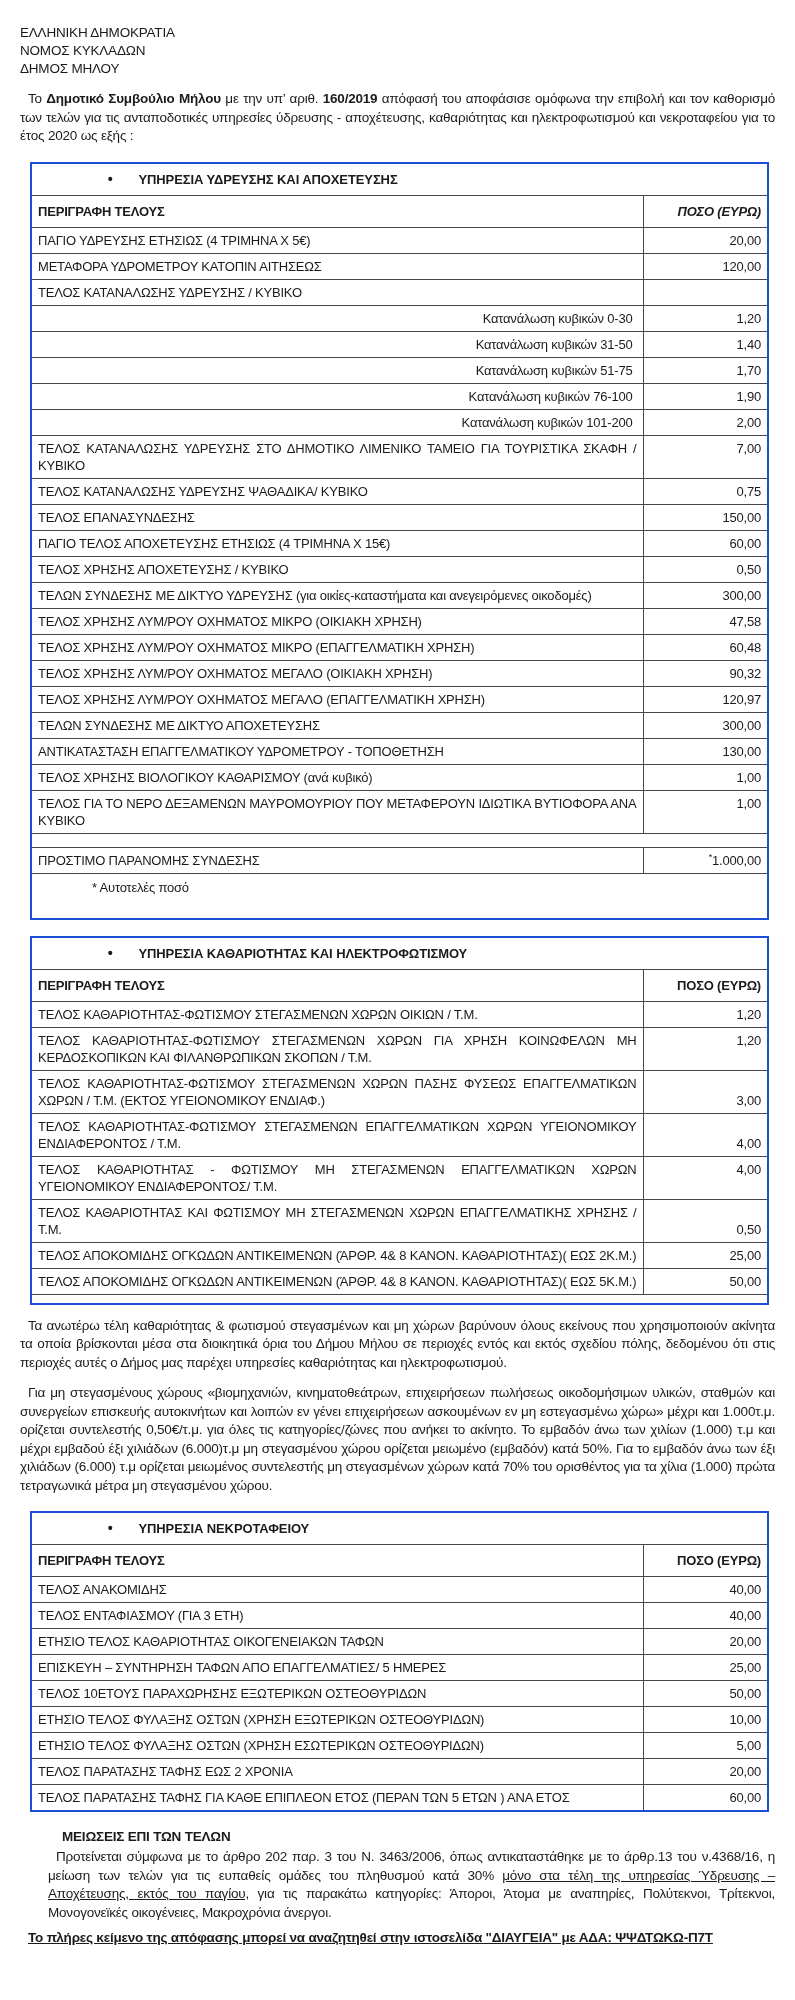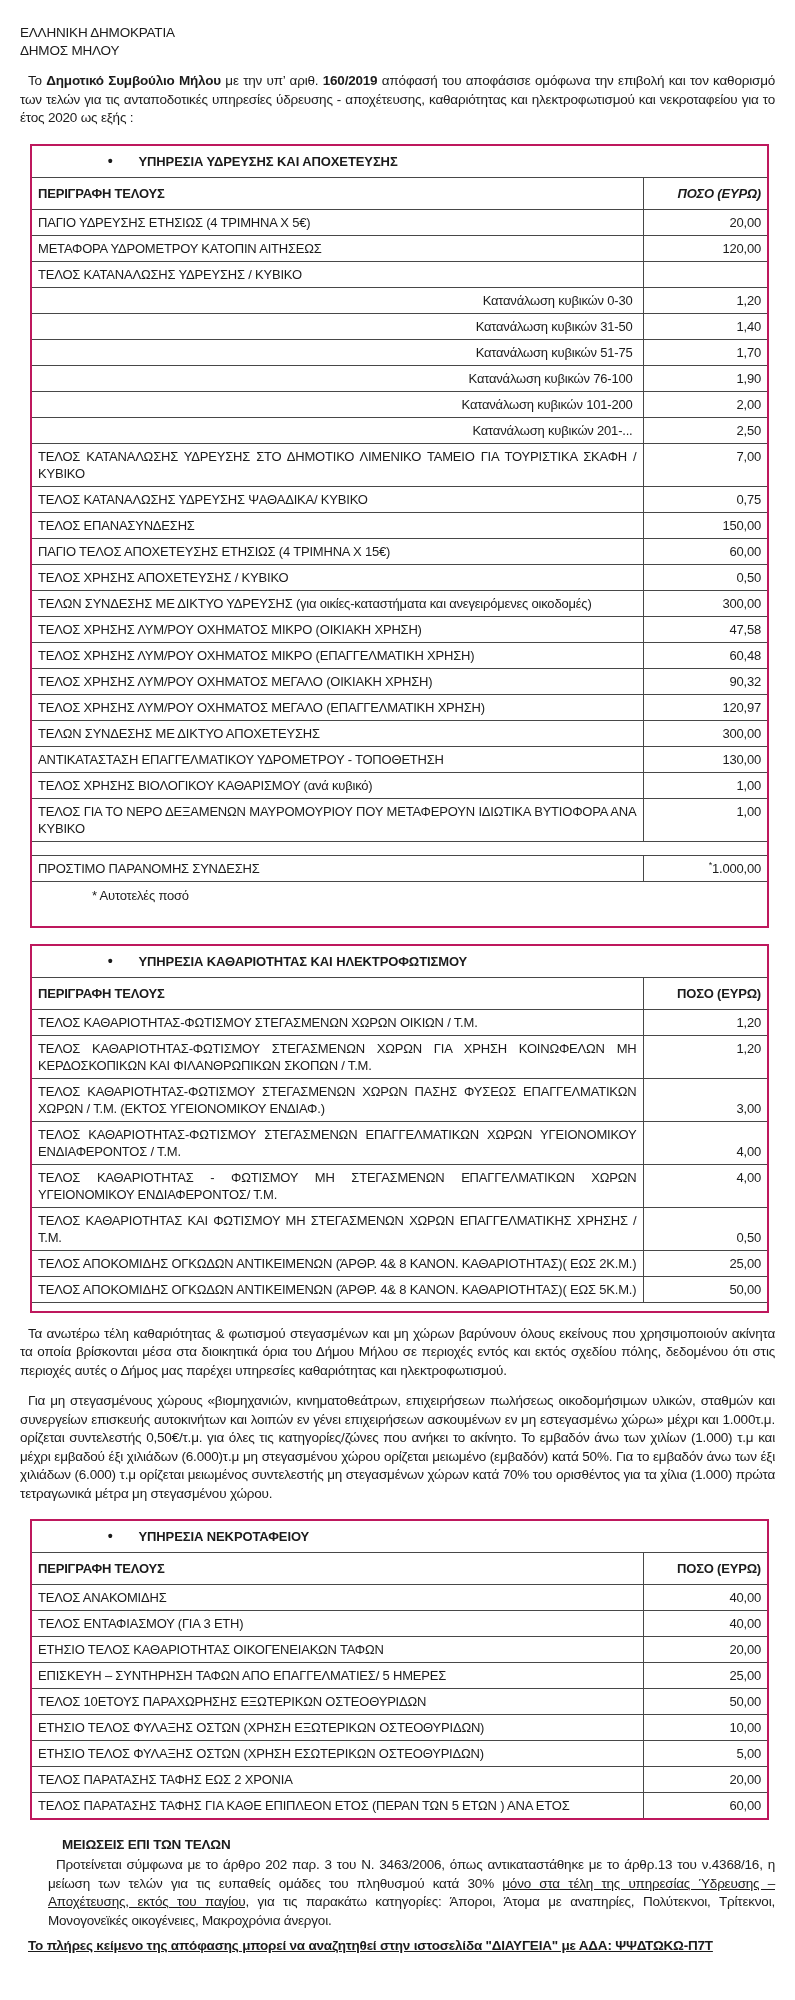--- a/index.html
+++ b/index.html
@@ -18,21 +18,21 @@
     font-size:13.5px;line-height:18.5px;
     text-align:justify;text-indent:8px;
   }
   .intro b{font-weight:bold;}
 
   .fee-table-wrap{margin:16px 8px 0 10px;}
   table.fee{
     border-collapse:collapse;
     width:737px;
     table-layout:fixed;
-    border:2px solid #be185d;
+    border:2px solid #1d4ed8;
     font-size:13px;
   }
   table.fee td{
     border:1px solid #474747;
     padding:4px 6px;
     vertical-align:top;
   }
   tr.title-row td{
     font-weight:bold;
     font-size:13px;
@@ -83,20 +83,21 @@
     text-align:justify;text-indent:8px;
   }
 </style>
 </head>
 <body>
 
 <div class="page">
 
   <div class="agency">
       <div>ΕΛΛΗΝΙΚΗ ΔΗΜΟΚΡΑΤΙΑ</div>
+      <div>ΝΟΜΟΣ ΚΥΚΛΑΔΩΝ</div>
       <div>ΔΗΜΟΣ ΜΗΛΟΥ</div>
     </div>
 
   <p class="intro"><span>Το </span><b>Δημοτικό Συμβούλιο Μήλου</b><span> με την υπ’ αριθ. </span><b>160/2019</b><span> απόφασή του αποφάσισε ομόφωνα την επιβολή και τον καθορισμό των τελών για τις ανταποδοτικές υπηρεσίες ύδρευσης - αποχέτευσης, καθαριότητας και ηλεκτροφωτισμού και νεκροταφείου για το έτος 2020 ως εξής :</span></p>
 
   <div class="fee-table-wrap">
       <table class="fee">
         <colgroup>
           <col style="width: 612px;">
           <col style="width: 125px;">
@@ -135,24 +136,20 @@
           </tr>
           <tr>
             <td class="desc sub">Κατανάλωση κυβικών 76-100</td>
             <td class="amt">1,90</td>
           </tr>
           <tr>
             <td class="desc sub">Κατανάλωση κυβικών 101-200</td>
             <td class="amt">2,00</td>
           </tr>
           <tr>
-            <td class="desc sub">Κατανάλωση κυβικών 201-...</td>
-            <td class="amt">2,50</td>
-          </tr>
-          <tr>
             <td class="desc">ΤΕΛΟΣ ΚΑΤΑΝΑΛΩΣΗΣ ΥΔΡΕΥΣΗΣ ΣΤΟ ΔΗΜΟΤΙΚΟ ΛΙΜΕΝΙΚΟ ΤΑΜΕΙΟ ΓΙΑ ΤΟΥΡΙΣΤΙΚΑ ΣΚΑΦΗ / ΚΥΒΙΚΟ</td>
             <td class="amt">7,00</td>
           </tr>
           <tr>
             <td class="desc">ΤΕΛΟΣ ΚΑΤΑΝΑΛΩΣΗΣ ΥΔΡΕΥΣΗΣ ΨΑΘΑΔΙΚΑ/ ΚΥΒΙΚΟ</td>
             <td class="amt">0,75</td>
           </tr>
           <tr>
             <td class="desc">ΤΕΛΟΣ ΕΠΑΝΑΣΥΝΔΕΣΗΣ</td>
             <td class="amt">150,00</td>

